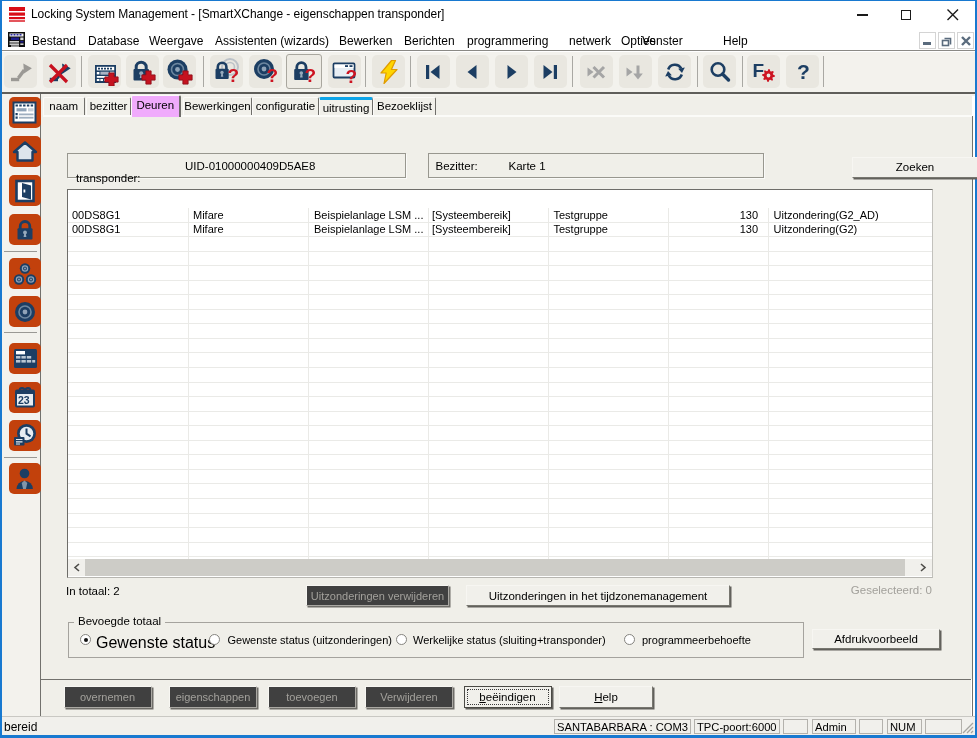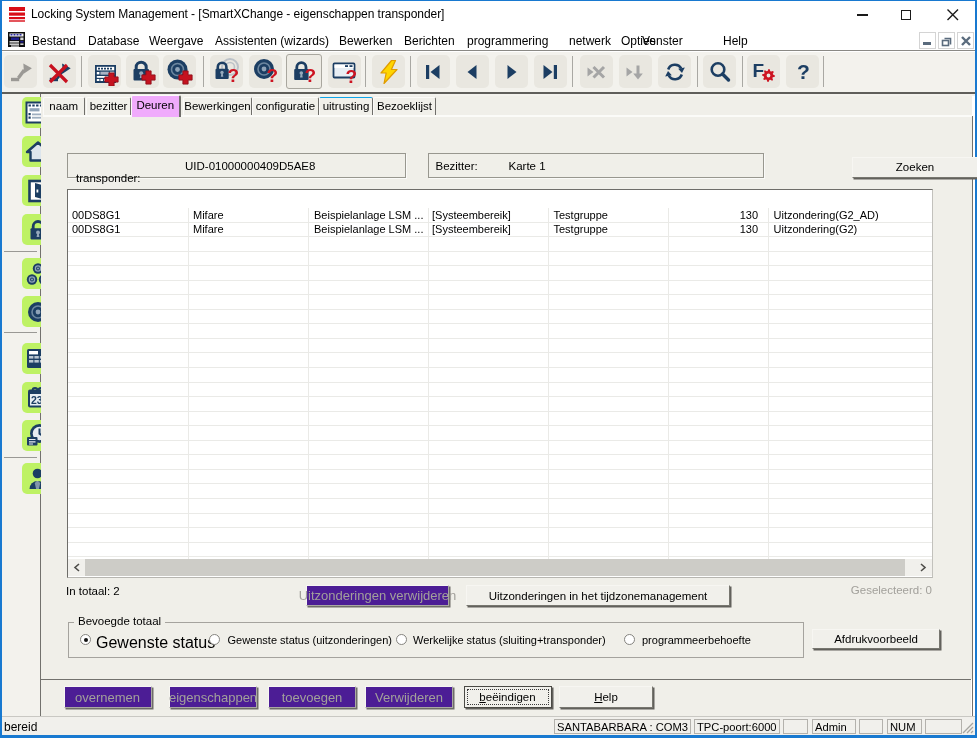--- a/index.html
+++ b/index.html
@@ -1,21 +1,21 @@
 <!DOCTYPE html>
 <html><head><meta charset="utf-8"><style>
 *{margin:0;padding:0;box-sizing:border-box}
 html,body{width:977px;height:738px;overflow:hidden}
 body{position:relative;font-family:"Liberation Sans",sans-serif;background:#fff;color:#000}
 .abs{position:absolute;white-space:pre}
 .tb{position:absolute;top:55px;width:33px;height:33px;border-radius:5px;background:#e9e7e0;display:flex;align-items:center;justify-content:center}
 .tsep{position:absolute;top:56px;height:31px;width:1px;background:#a9a8a3}
-.sb{position:absolute;left:22px;width:32px;height:31px;border-radius:5px;background:#bef264;display:flex;align-items:center;justify-content:center}
+.sb{position:absolute;left:9px;width:32px;height:31px;border-radius:5px;background:#c2410c;display:flex;align-items:center;justify-content:center}
 .btn3d{position:absolute;background:#f1f0eb;border:1px solid;border-color:#f7f6f2 #77766f #77766f #f7f6f2;box-shadow:1.5px 1.5px 0 #62615c;display:flex;align-items:center;justify-content:center;font-size:11.5px;white-space:pre}
-.btndis{position:absolute;background:#4c1d95;border:1px solid;border-color:#f7f6f2 #aaa8a3 #aaa8a3 #f7f6f2;box-shadow:1.5px 1.5px 0 #6e6d68;display:flex;align-items:center;justify-content:center;font-size:13px;color:#a2a09b;white-space:pre}
+.btndis{position:absolute;background:#404040;border:1px solid;border-color:#f7f6f2 #aaa8a3 #aaa8a3 #f7f6f2;box-shadow:1.5px 1.5px 0 #6e6d68;display:flex;align-items:center;justify-content:center;font-size:11px;color:#a2a09b;white-space:pre}
 .menu-item{position:absolute;top:34px;font-size:12px;white-space:pre}
 .sbar{position:absolute;top:719px;height:15px;border:1px solid #b3b1ac;font-size:11.2px;display:flex;align-items:center;padding:0 2px;white-space:pre;overflow:hidden}
 </style></head>
 <body>
 
 <div class="abs" style="left:0;top:0;width:977px;height:1px;background:#1879d0"></div>
 <div class="abs" style="left:0;top:0;width:2px;height:738px;background:#1879d0"></div>
 <div class="abs" style="left:975px;top:0;width:2px;height:738px;background:#1879d0"></div>
 <div class="abs" style="left:0;top:735px;width:977px;height:3px;background:#1879d0"></div>
 
@@ -366,21 +366,21 @@
 <div class="abs" style="left:41.4px;top:679px;width:930px;height:1.4px;background:#72716d"></div>
 <div class="abs" style="left:41.4px;top:680.4px;width:930px;height:35.6px;background:#f0efe9"></div>
 
 <div class="abs" style="left:42.5px;top:114.5px;width:393px;height:1px;background:#b8b7b2"></div>
 <div class="abs" style="left:42.5px;top:115.3px;width:88.5px;height:1.4px;background:#fbfbf8"></div>
 <div class="abs" style="left:180.5px;top:115.3px;width:791px;height:1.4px;background:#fbfbf8"></div>
 <div class="abs" style="left:42.5px;top:97px;width:42.5px;height:17.5px;background:#f1f0ea;border-top:1px solid #fbfaf8;border-left:1px solid #fbfaf8;border-right:1.5px solid #6f6e6a;border-radius:2px 2px 0 0;font-size:11.5px;text-align:center;line-height:16px">naam</div>
 <div class="abs" style="left:86px;top:97px;width:45px;height:17.5px;background:#f1f0ea;border-top:1px solid #fbfaf8;border-left:1px solid #fbfaf8;border-right:1.5px solid #6f6e6a;border-radius:2px 2px 0 0;font-size:11.5px;text-align:center;line-height:16px">bezitter</div>
 <div class="abs" style="left:183px;top:97px;width:69px;height:17.5px;background:#f1f0ea;border-top:1px solid #fbfaf8;border-left:1px solid #fbfaf8;border-right:1.5px solid #6f6e6a;border-radius:2px 2px 0 0;font-size:11.5px;text-align:center;line-height:16px">Bewerkingen</div>
 <div class="abs" style="left:252px;top:97px;width:67px;height:17.5px;background:#f1f0ea;border-top:1px solid #fbfaf8;border-left:1px solid #fbfaf8;border-right:1.5px solid #6f6e6a;border-radius:2px 2px 0 0;font-size:11.5px;text-align:center;line-height:16px">configuratie</div>
-<div class="abs" style="left:319px;top:97px;width:54px;height:17.5px;background:#f1f0ea;border-top:1px solid #0ea5e9;border-left:1px solid #fbfaf8;border-right:1.5px solid #6f6e6a;border-radius:2px 2px 0 0;font-size:11.5px;text-align:center;line-height:16px">uitrusting</div>
+<div class="abs" style="left:319px;top:97px;width:54px;height:17.5px;background:#f1f0ea;border-top:3px solid #0ea5e9;border-left:1px solid #fbfaf8;border-right:1.5px solid #6f6e6a;border-radius:2px 2px 0 0;font-size:11.5px;text-align:center;line-height:16px">uitrusting</div>
 <div class="abs" style="left:373px;top:97px;width:63px;height:17.5px;background:#f1f0ea;border-top:1px solid #fbfaf8;border-left:1px solid #fbfaf8;border-right:1.5px solid #6f6e6a;border-radius:2px 2px 0 0;font-size:11.5px;text-align:center;line-height:16px">Bezoeklijst</div>
 <div class="abs" style="left:131px;top:95px;width:49.5px;height:21.7px;background:#f0abfc;border-top:1.5px solid #fbfaf8;border-left:1.5px solid #fbfaf8;border-right:2px solid #6f6e6a;border-radius:2px 2px 0 0;font-size:11.5px;text-align:center;line-height:18px">Deuren</div>
 
 <div class="abs" style="left:67px;top:152.5px;width:339px;height:25.5px;border:1.5px solid #98978f;box-shadow:1px 1px 0 #fafaf8;font-size:11.5px"><span style="position:absolute;left:8px;top:18px">transponder:</span><span style="position:absolute;left:117px;top:6.5px">UID-01000000409D5AE8</span></div>
 <div class="abs" style="left:427.5px;top:152.5px;width:336px;height:25.5px;border:1.5px solid #98978f;box-shadow:1px 1px 0 #fafaf8;font-size:11.5px"><span style="position:absolute;left:7px;top:6.5px">Bezitter:</span><span style="position:absolute;left:80px;top:6.5px">Karte 1</span></div>
 <div class="btn3d" style="left:852px;top:156.5px;width:126px;height:21px">Zoeken</div>
 
 <div class="abs" style="left:67px;top:189px;width:866px;height:389px;border-top:1.5px solid #6e6d69;border-left:1.5px solid #6e6d69;border-right:1px solid #c2c1bc;border-bottom:1px solid #b7b6b1;background:#fff">
   <div style="position:absolute;left:0;top:18px;width:863.5px;height:350.5px;background:repeating-linear-gradient(to bottom,#fff 0,#fff 13.55px,#eaeae7 13.55px,#eaeae7 14.55px)"></div>
   <div style="position:absolute;left:119.5px;top:18px;width:1px;height:350.5px;background:#eaeae7"></div>

